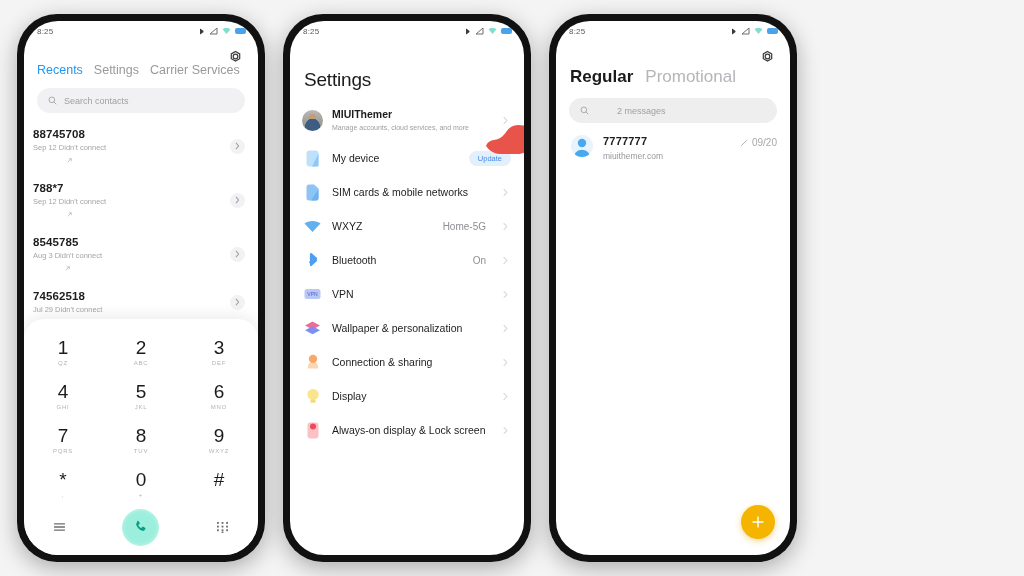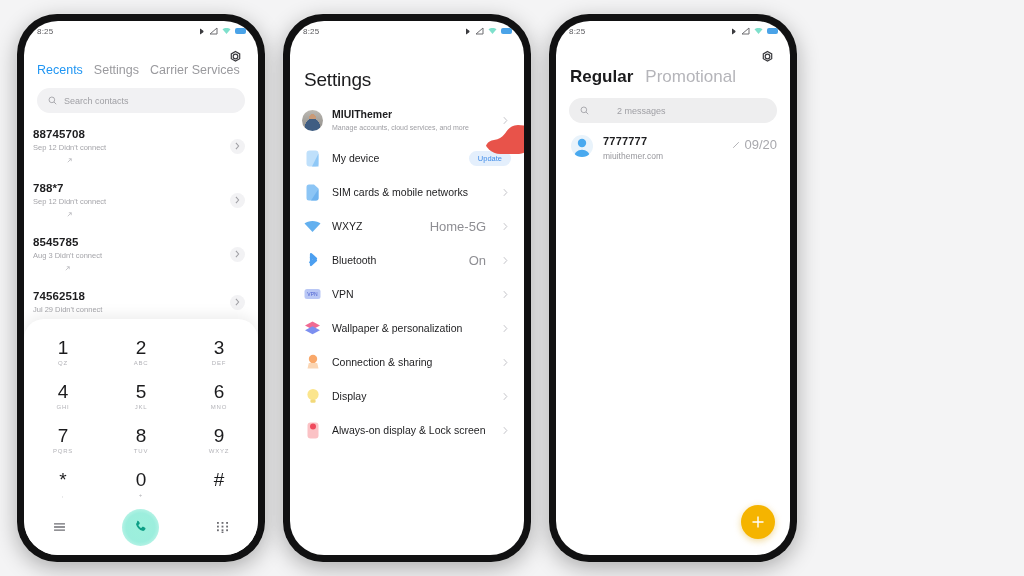--- a/index.html
+++ b/index.html
@@ -146,21 +146,21 @@
   .srow {
     display: flex; align-items: center;
     padding: 7.5px 13px 7.5px 13px;
     gap: 10px;
   }
   .srow.profile { padding-top: 9px; padding-bottom: 9px; }
   .s-ic { width: 19px; height: 19px; flex: 0 0 auto; display:flex; align-items:center; justify-content:center; }
   .s-txt { flex: 1 1 auto; min-width: 0; }
   .s-label { font-size: 10.5px; color: #1d1d1f; font-weight: 500; line-height: 1.25; }
   .s-sub { font-size: 7px; color: #9d9da2; margin-top: 2px; line-height: 1.3; }
-  .s-val { font-size: 13px; color: #8e8e93; margin-right: 3px; white-space: nowrap; text-align: center; }
+  .s-val { font-size: 10px; color: #8e8e93; margin-right: 3px; white-space: nowrap; text-align: center; }
   .pill {
     font-size: 7.5px; color: #3f8ce8; background: #e4effc;
     border-radius: 9px; padding: 3px 9px; white-space: nowrap;
   }
   .avatar-img {
     width: 21px; height: 21px; border-radius: 50%;
     background:
       radial-gradient(circle at 50% 76%, #3f5d82 0 38%, rgba(0,0,0,0) 39%),
       radial-gradient(circle at 50% 38%, #c99a77 0 22%, rgba(0,0,0,0) 23%),
       linear-gradient(#bcb9b3, #8d8a86);
@@ -177,21 +177,21 @@
   .msgrow { display: flex; align-items: flex-start; gap: 10px; padding: 12px 13px 0 15px; }
   .m-av {
     width: 22px; height: 22px; border-radius: 50%;
     background: #e9f3fb; flex: 0 0 auto;
     display: flex; align-items: flex-end; justify-content: center;
     overflow: hidden;
   }
   .m-body { flex: 1 1 auto; min-width: 0; }
   .m-name { font-size: 11px; font-weight: 700; color: #1d1d1f; letter-spacing: .2px; }
   .m-snippet { font-size: 8.5px; color: #97979c; margin-top: 4px; }
-  .m-meta { display: flex; align-items: center; gap: 4px; font-size: 13px; color: #a8a8ad; padding-top: 2px; }
+  .m-meta { display: flex; align-items: center; gap: 4px; font-size: 10px; color: #a8a8ad; padding-top: 2px; }
   .fab {
     position: absolute; right: 15px; bottom: 16px;
     width: 34px; height: 34px; border-radius: 50%;
     background: #f5b400;
     display: flex; align-items: center; justify-content: center;
     box-shadow: 0 2px 7px rgba(220,160,0,.4);
   }
 </style>
 </head>
 <body>

